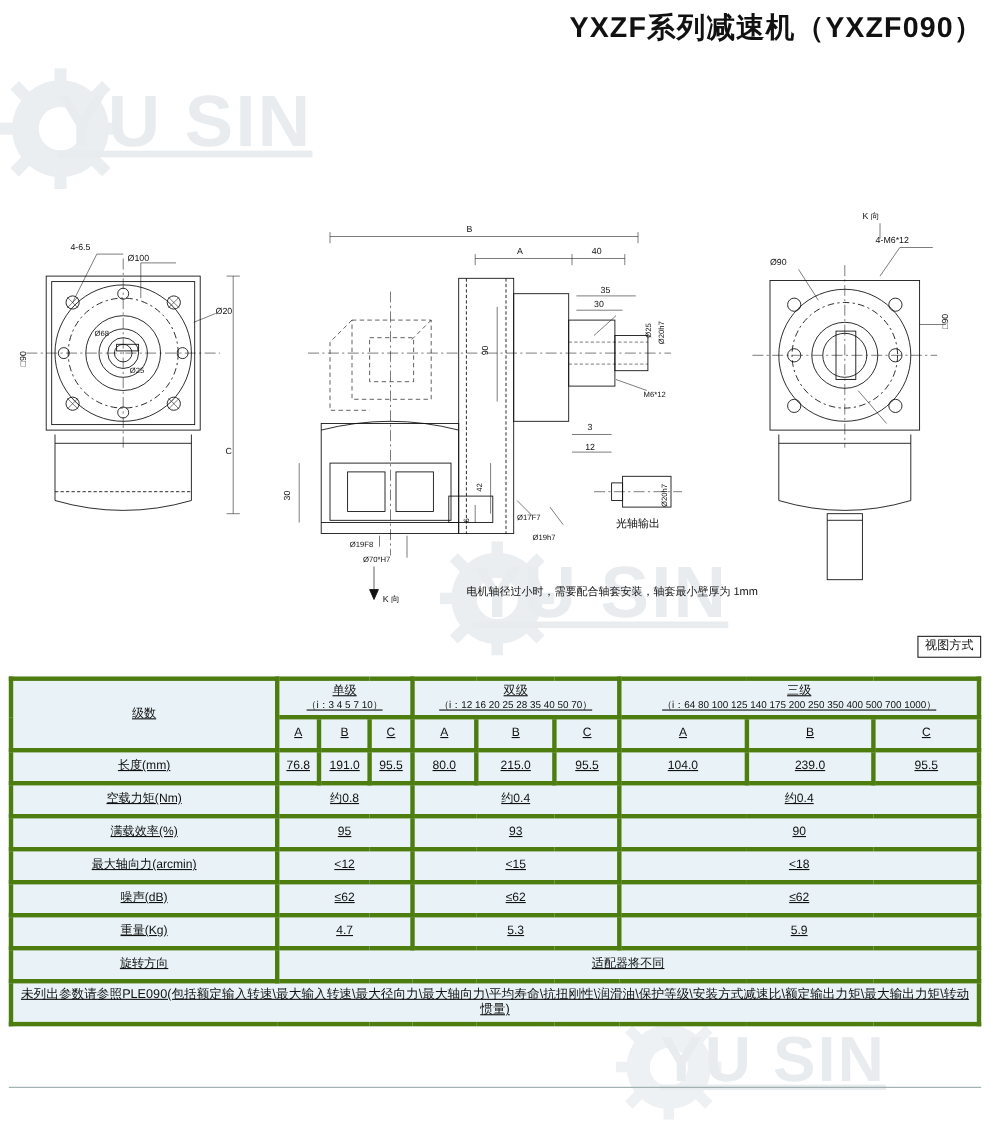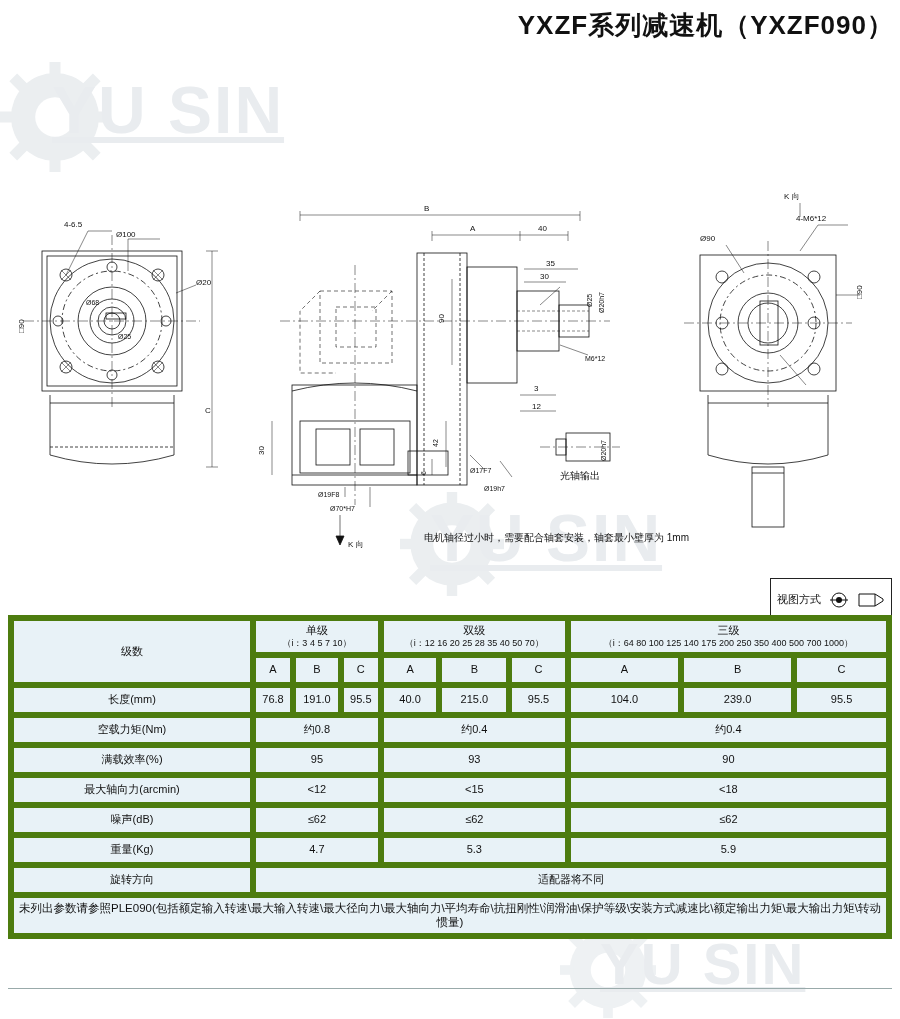--- a/index.html
+++ b/index.html
@@ -50,42 +50,44 @@
   .drawing svg { display:block; }
 
   .dimtxt { font-size:8px; font-family:"Liberation Sans", sans-serif; fill:#111; }
   .dimtxt-sm { font-size:7px; font-family:"Liberation Sans", sans-serif; fill:#111; }
   .noteTxt { font-size:10px; font-family:"Liberation Sans", sans-serif; fill:#111; }
 
   
   .viewmode {
     position:absolute; right:8px; top:578px;
     border:1px solid #222;
-    height:43px; display:flex; align-items:center;
+    height:20px; display:flex; align-items:center;
     padding:0 6px; gap:8px;
     background:#fff;
     font-size:11px;
+    flex-direction:column;
   }
 
   
   .tablewrap { position:absolute; left:8px; top:615px; width:884px; }
   table.spec {
     border-collapse:collapse;
     width:884px;
     background:#e8f2f7;
     font-size:11px;
   }
   table.spec td, table.spec th {
-    border:6px solid #4d7c0f;
+    border:4px solid #4d7c0f;
     text-align:center;
     vertical-align:middle;
     padding:3px 2px;
     font-weight:normal;
     color:#111;
     line-height:1.25;
+    text-decoration:underline;
   }
   table.spec tr { height:30px; }
   .lbl { width:242px;margin-left:48px; }
   .sub { font-size:9px; }
   .notecell { text-align:left; padding:7px 8px; font-size:11.5px; line-height:1.6; }
 
   .footnote {
     position:absolute; left:8px; bottom:8px;
     font-size:10.5px;
     color:#111;
@@ -388,21 +390,21 @@
           <td>A</td>
           <td>B</td>
           <td>C</td>
         </tr>
 
         <tr>
           <td class="lbl">长度(mm)</td>
           <td>76.8</td>
           <td>191.0</td>
           <td>95.5</td>
-          <td>40.0</td>
+          <td>80.0</td>
           <td>215.0</td>
           <td>95.5</td>
           <td>104.0</td>
           <td>239.0</td>
           <td>95.5</td>
         </tr>
 
         <tr>
           <td class="lbl">空载力矩(Nm)</td>
           <td colspan="3">约0.8</td>

